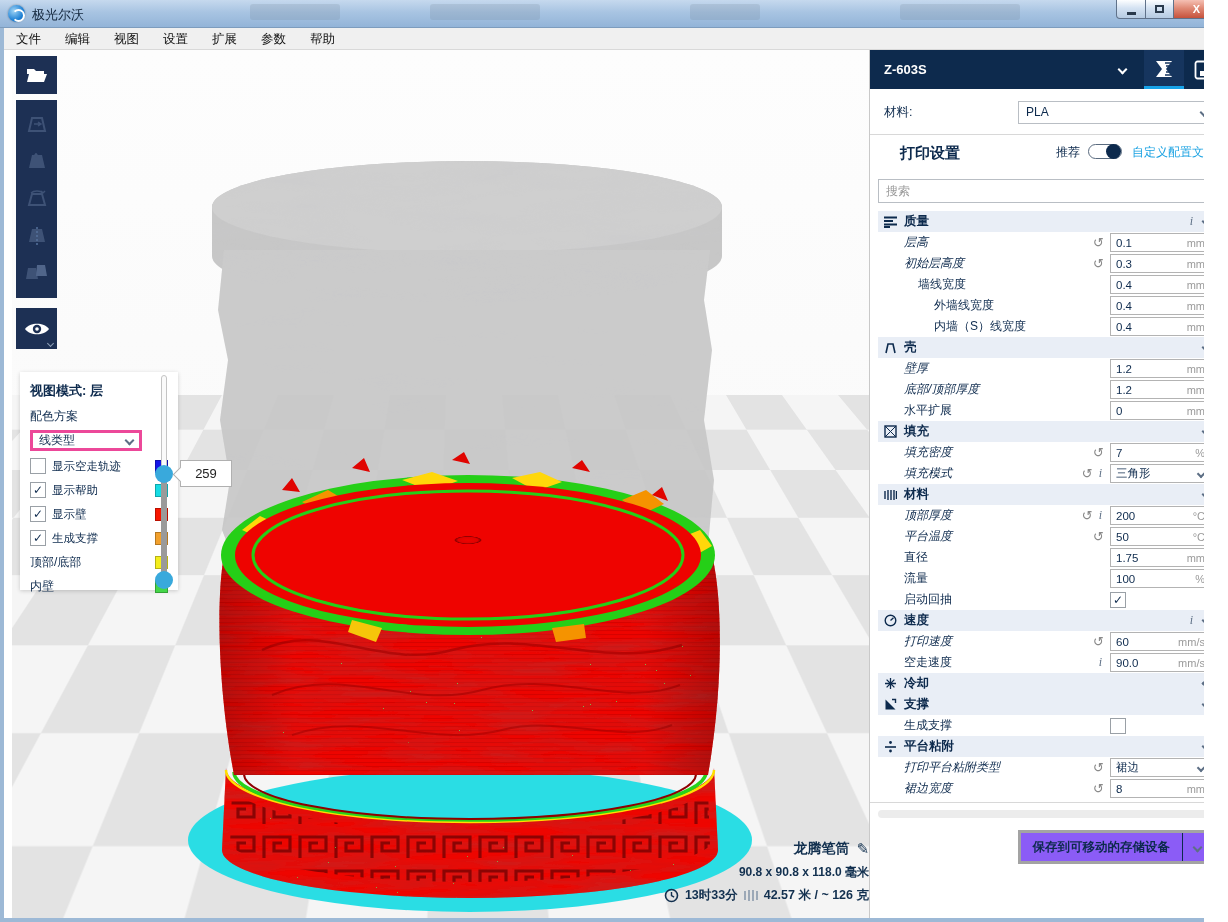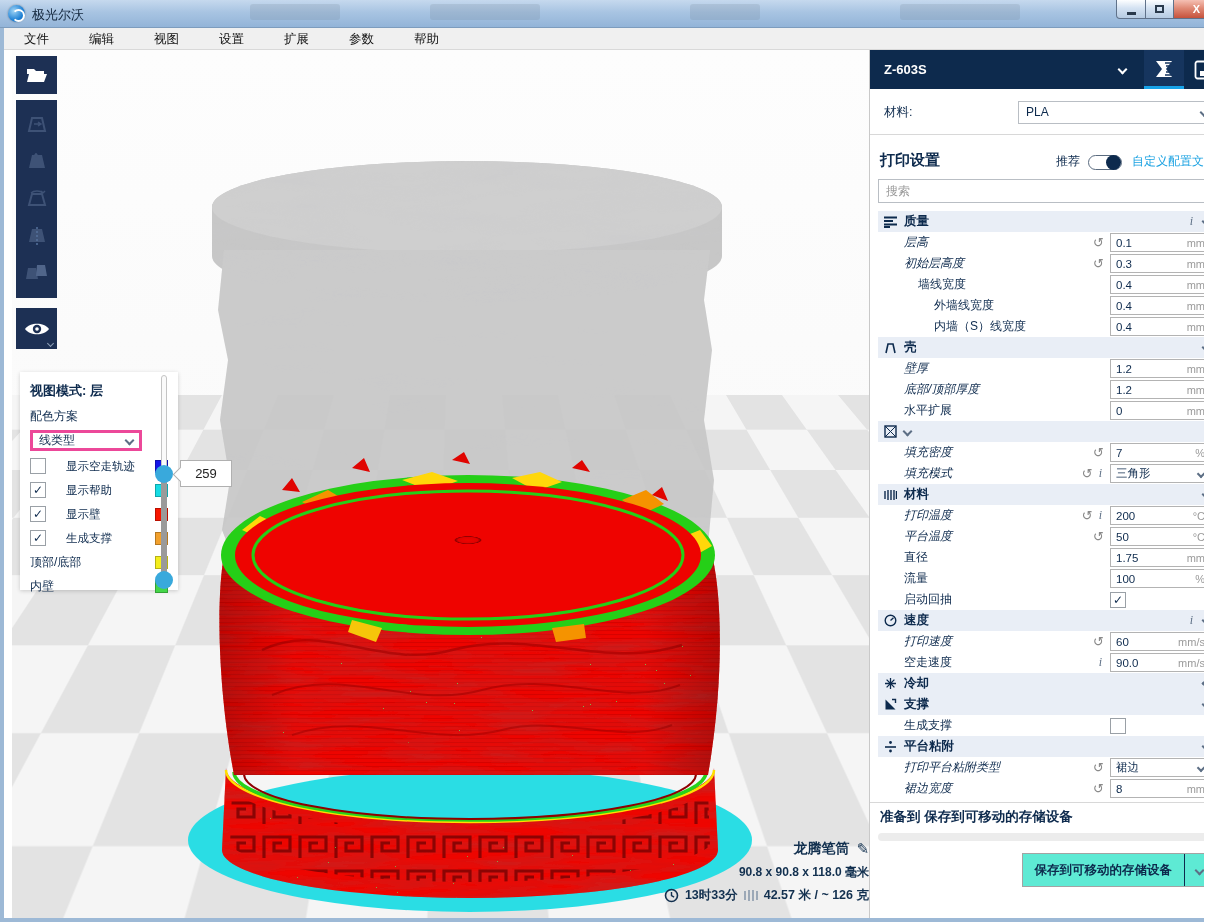--- a/index.html
+++ b/index.html
@@ -20,21 +20,21 @@
     background:linear-gradient(#fdfeff,#d4e2f2 45%,#b6cbe2); color:#2a3a4c; font-size:11px; font-weight:bold; }
   .winbtn.min { width:30px; border-radius:0 0 0 4px; }
   .winbtn.max { width:28px; border-left:none; }
   .winbtn.close { width:46px; border-left:none; border-radius:0 0 4px 0;
     background:linear-gradient(#f5c0b4,#e08a76 45%,#c6523c); color:#fff; }
   .glyph-min { width:9px; height:3px; background:#2a3a4c; margin-top:8px; }
   .glyph-max { width:9px; height:8px; border:2px solid #2a3a4c; }
 
   #menubar { position:absolute; left:4px; top:28px; width:1220px; height:22px; background:#f0f0f0;
     border-bottom:1px solid #d9d9d9; display:flex; align-items:center; }
-  .menu-item { padding:0 20px; font-size:12.5px; color:#111; height:22px; line-height:22px; cursor:default; }
+  .menu-item { padding:0 12px; font-size:12.5px; color:#111; height:22px; line-height:22px; cursor:default; }
 
   #client { position:absolute; left:4px; top:50px; width:1220px; height:868px; background:#fff; }
 
   
   #viewport { position:absolute; left:8px; top:0; width:865px; height:868px; overflow:hidden;
     background:linear-gradient(#fdfdfd, #f7f7f7); }
   #floor { position:absolute; left:-350px; top:345px; width:1600px; height:1500px;
     background:repeating-conic-gradient(#e3e3e3 0% 25%, #f5f5f5 0% 50%);
     background-size:112px 112px;
     transform:perspective(640px) rotateX(55deg); transform-origin:top center; }
@@ -51,21 +51,21 @@
   
   #viewpanel { position:absolute; left:8px; top:322px; width:158px; height:218px; background:#fff;
     box-shadow:0 1px 4px rgba(0,0,0,.18); padding:10px 10px 0 10px; }
   #vp-title { font-size:13px; font-weight:bold; color:#0d2a4d; margin-bottom:8px; }
   #vp-scheme { font-size:12px; color:#0d2a4d; margin-bottom:5px; }
   .vp-select { width:112px; height:21px; border:3px solid #ec4899; display:flex; align-items:center;
     padding:0 6px; font-size:12px; color:#0d2a4d; justify-content:space-between; background:#fff;}
   .vp-row { display:flex; align-items:center; margin-top:6px; height:18px; }
   .cb { width:16px; height:16px; border:1px solid #9aa0a6; background:#fff; color:#0d2a4d;
     font-weight:bold; font-size:12px; line-height:14px; text-align:center; flex:none; }
-  .vp-label { font-size:11.5px; color:#0d2a4d; margin-left:20px; flex:1; white-space:nowrap;}
+  .vp-label { font-size:11.5px; color:#0d2a4d; margin-left:6px; flex:1; white-space:nowrap;}
   .swatch { width:13px; height:13px; flex:none; border:1px solid rgba(0,0,0,.25); }
   .vp-leg-label { font-size:12px; color:#0d2a4d; flex:1; }
 
   
   #layer-slider { position:absolute; left:148px; top:325px; width:8px; height:212px; }
   #slider-upper { position:absolute; left:1px; top:0; width:6px; height:100px; background:#fafafa; border:1px solid #c4c4c4; border-radius:3px;}
   #slider-lower { position:absolute; left:1px; top:98px; width:6px; height:108px; background:#9a9a9a; border-radius:3px;}
   .slider-handle { position:absolute; left:-5px; width:18px; height:18px; border-radius:50%; background:#39a9dc; }
   #handle-top { top:90px; } #handle-bottom { top:196px; }
   #slider-tooltip { position:absolute; left:168px; top:410px; width:52px; height:27px; background:#fff;
@@ -95,21 +95,21 @@
   .hdr-tab.active::after { content:""; position:absolute; left:0; bottom:0; width:100%; height:3px; background:#18a3e8; }
 
   #rp-body { padding:11px 8px 0 8px; }
   .sel-row { display:flex; align-items:center; height:24px; margin-bottom:6px; }
   .sel-label { width:140px; font-size:12.5px; color:#0d2a4d; padding-left:6px; }
   .sel-box { flex:1; height:23px; border:1px solid #b9bec4; display:flex; align-items:center; padding:0 7px;
     font-size:12px; color:#0d2a4d; background:#fff; }
   .sel-box .txt { flex:1; white-space:nowrap; overflow:hidden; }
   .sel-box .star { color:#8a8a8a; font-size:11px; margin-right:6px; }
   .rp-divider { height:1px; background:#d8d8d8; margin:10px -8px 0 -8px; }
-  #ps-title-row { display:flex; align-items:flex-end; margin-top:9px; height:26px; }
+  #ps-title-row { display:flex; align-items:flex-start; margin-top:9px; height:26px;margin-left:20px; }
   #ps-title { font-size:15px; font-weight:bold; color:#0d2a4d; flex:1; padding-left:2px;}
   #rec-label { font-size:12px; color:#0d2a4d; margin-right:8px; }
   #toggle { width:34px; height:15px; border:1px solid #5a6b7f; border-radius:8px; position:relative; background:#fff; margin-right:10px;}
   #toggle .knob { position:absolute; right:0px; top:-1px; width:15px; height:15px; border-radius:50%; background:#0d2a4d; }
   #custom-link { font-size:12px; color:#1ba2e2; }
   #search-box { margin-top:9px; height:24px; border:1px solid #b9bec4; display:flex; align-items:center; }
   #search-box input { border:none; outline:none; width:100%; font-size:12px; color:#333; padding:0 7px;
     font-family:"Liberation Sans","DejaVu Sans",sans-serif; }
   #search-box input::placeholder { color:#9a9a9a; }
 
@@ -130,21 +130,21 @@
   .field { width:100px; height:19px; border:1px solid #b3b3b3; display:flex; align-items:center; flex:none; background:#fff;}
   .field .val { flex:1; font-size:11.5px; color:#0d2a4d; padding-left:5px; white-space:nowrap;}
   .field .unit { font-size:11px; color:#9a9a9a; padding-right:4px; }
   .field .chv { margin-right:5px; width:6px; height:6px; }
   .cb-cell { width:100px; flex:none; display:flex; }
 
   #out-divider { height:1px; background:#d8d8d8; margin:3px -8px 0 -8px; }
   #ready-text { margin-top:5px; font-size:13.5px; font-weight:bold; color:#0d2a4d; padding-left:2px;}
   #progress { margin-top:7px; height:8px; background:#ececec; border-radius:4px; }
   #save-row { margin-top:12px; display:flex; justify-content:flex-end; padding-right:2px;}
-  #save-btn { height:34px; border:1px solid #a3a3a3; background:#5eead4; display:flex; align-items:center; }
+  #save-btn { height:34px; border:3px solid #a3a3a3; background:#8b5cf6; display:flex; align-items:center; }
   #save-btn .main { padding:0 12px; font-size:12.5px; font-weight:bold; color:#0d2a4d; height:100%; display:flex; align-items:center;}
   #save-btn .dd { width:29px; height:100%; border-left:1px solid #0d2a4d; display:flex; align-items:center; justify-content:center;}
 
   svg { display:block; }
 </style>
 </head>
 <body>
 
 <div id="app">
 
@@ -530,20 +530,21 @@
               </span>
           </div>
 
           <div class="sec-hdr">
             <span class="sec-ico">
               <svg width="13" height="13" viewBox="0 0 13 13">
                   <rect x="1" y="1" width="11" height="11" fill="none" stroke="#0d2a4d" stroke-width="1.4"></rect>
                   <path d="M1,1 L12,12 M12,1 L1,12" stroke="#0d2a4d" stroke-width="1"></path>
                 </svg>
             </span>
+            <span class="sec-title">填充</span>
             <span class="chv"></span>
           </div>
           <div class="set-row lvl1">
             <span class="lbl changed">填充密度</span>
             <span class="reset">↺</span>
             <span class="field">
                 <span class="val">7</span>
                 <span class="unit">%</span>
               </span>
           </div>
@@ -560,21 +561,21 @@
           <div class="sec-hdr">
             <span class="sec-ico">
               <svg width="13" height="12" viewBox="0 0 13 12">
                   <path d="M1,2 v8 M4,1 v10 M7,1 v10 M10,1 v10 M12.5,2 v8" stroke="#0d2a4d" stroke-width="1.4"></path>
                 </svg>
             </span>
             <span class="sec-title">材料</span>
             <span class="chv"></span>
           </div>
           <div class="set-row lvl1">
-            <span class="lbl changed">打印温度</span>
+            <span class="lbl changed">顶部厚度</span>
             <span class="reset">↺</span>
             <span class="ital-i rowinfo">i</span>
             <span class="field">
                 <span class="val">200</span>
                 <span class="unit">°C</span>
               </span>
           </div>
           <div class="set-row lvl1">
             <span class="lbl changed">平台温度</span>
             <span class="reset">↺</span>
@@ -682,21 +683,20 @@
             <span class="lbl changed">裙边宽度</span>
             <span class="reset">↺</span>
             <span class="field">
                 <span class="val">8</span>
                 <span class="unit">mm</span>
               </span>
           </div>
         </div>
 
         <div id="out-divider"></div>
-        <div id="ready-text">准备到 保存到可移动的存储设备</div>
         <div id="progress"></div>
         <div id="save-row">
           <div id="save-btn">
             <span class="main">保存到可移动的存储设备</span>
             <span class="dd">
                 <span class="chv"></span>
               </span>
           </div>
         </div>
       </div>

